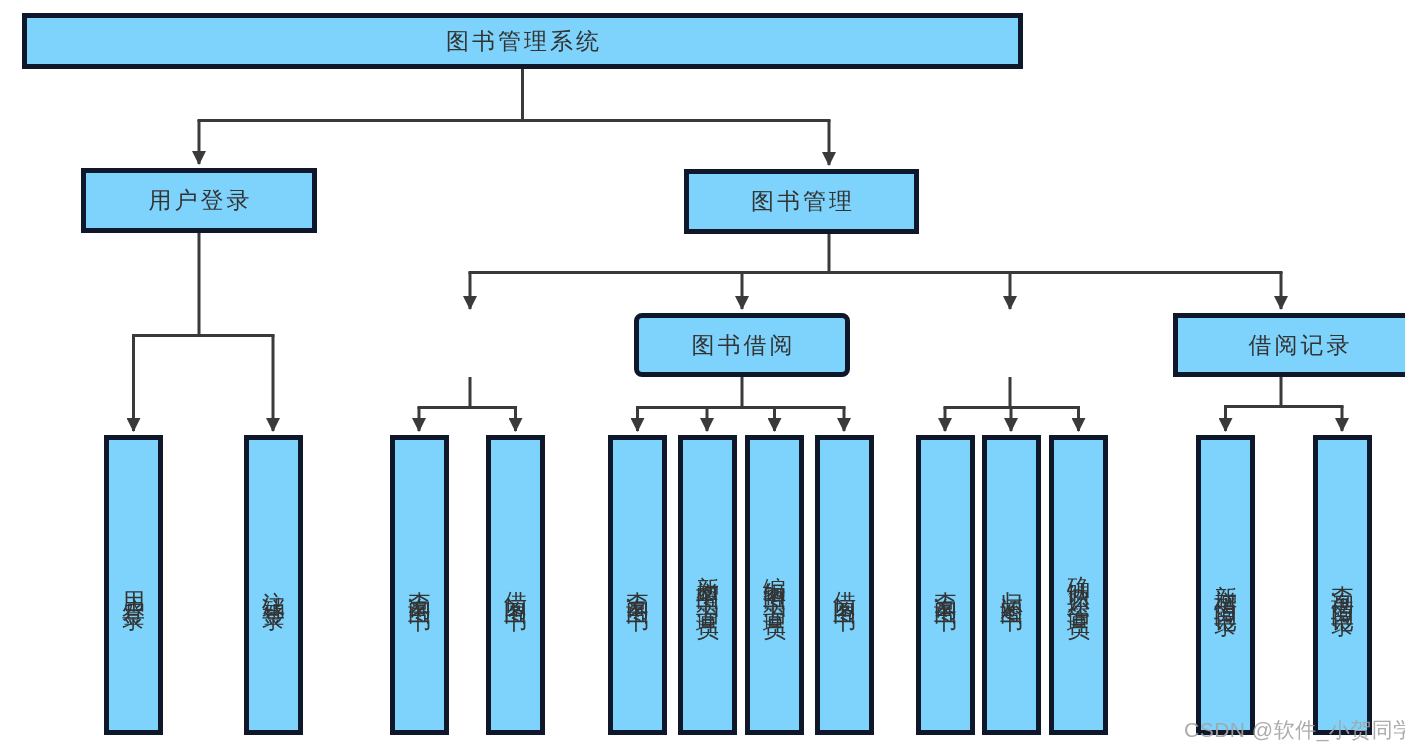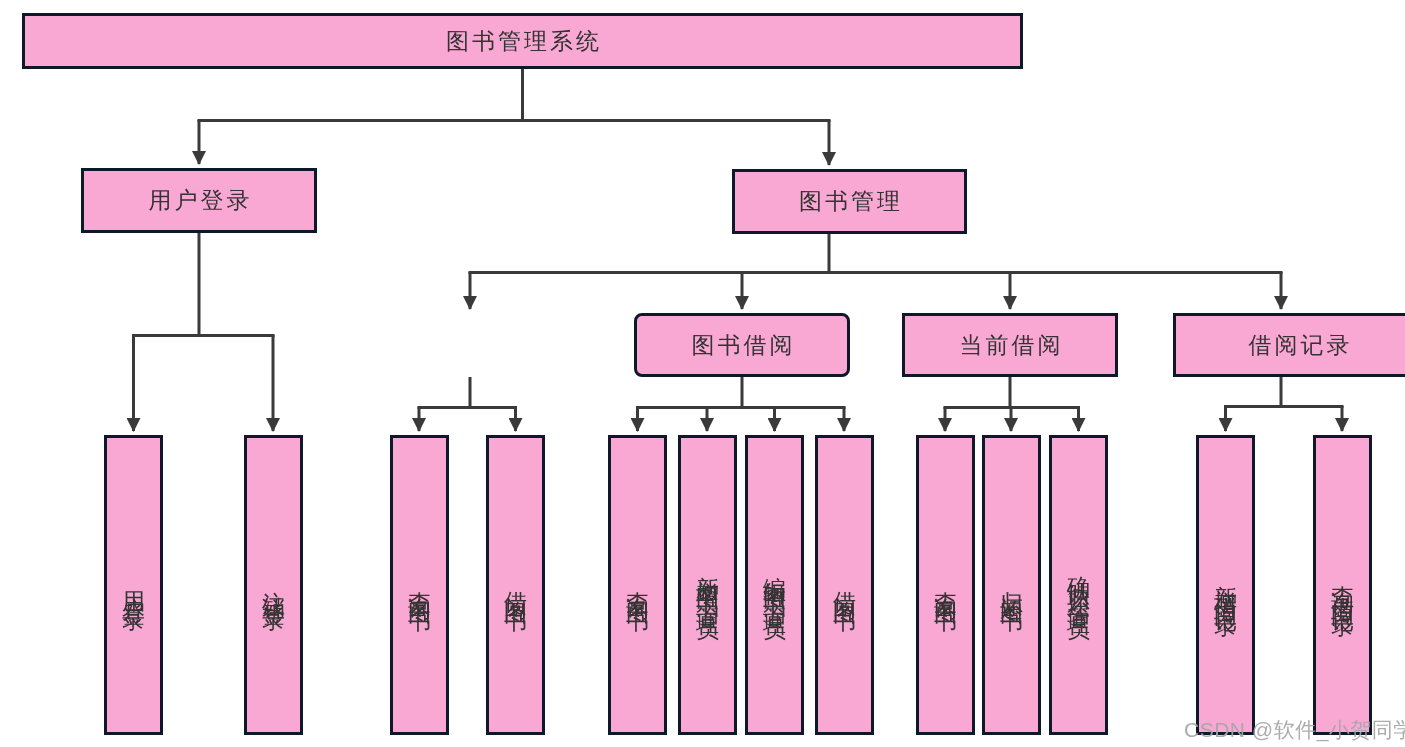--- a/index.html
+++ b/index.html
@@ -16,22 +16,22 @@
     overflow: hidden;
   }
   .connectors {
     position: absolute;
     left: 0; top: 0;
     width: 1405px; height: 747px;
   }
   .box {
     position: absolute;
     box-sizing: border-box;
-    border: 3px solid #0f172a;
-    background: #f9a8d4;
+    border: 5px solid #0f172a;
+    background: #7dd3fc;
     display: flex;
     align-items: center;
     justify-content: center;
     color: #333333;
     text-align: center;
   }
   .hbox span {
     font-size: 23px;
     letter-spacing: 3px;
     white-space: nowrap;
@@ -101,29 +101,26 @@
     </g>
   </svg>
 
   <div class="box hbox" style="left:22px; top:13px; width:1001px; height:56px;">
     <span>图书管理系统</span>
   </div>
 
   <div class="box hbox" style="left:81px; top:168px; width:236px; height:65px;">
     <span>用户登录</span>
   </div>
-  <div class="box hbox" style="left:732px; top:169px; width:235px; height:65px;">
+  <div class="box hbox" style="left:684px; top:169px; width:235px; height:65px;">
     <span>图书管理</span>
   </div>
 
   <div class="box hbox" style="left:634px; top:313px; width:216px; height:64px;border-radius:8px;">
     <span>图书借阅</span>
-  </div>
-  <div class="box hbox" style="left:902px; top:313px; width:216px; height:64px;">
-    <span>当前借阅</span>
   </div>
   <div class="box hbox" style="left:1173px; top:313px; width:252px; height:64px;">
     <span>借阅记录</span>
   </div>
 
   <div class="box vbox" style="left:104px; top:435px; width:59px; height:300px;">
     <span>用户登录</span>
   </div>
   <div class="box vbox" style="left:244px; top:435px; width:59px; height:300px;">
     <span>注销登录</span>

